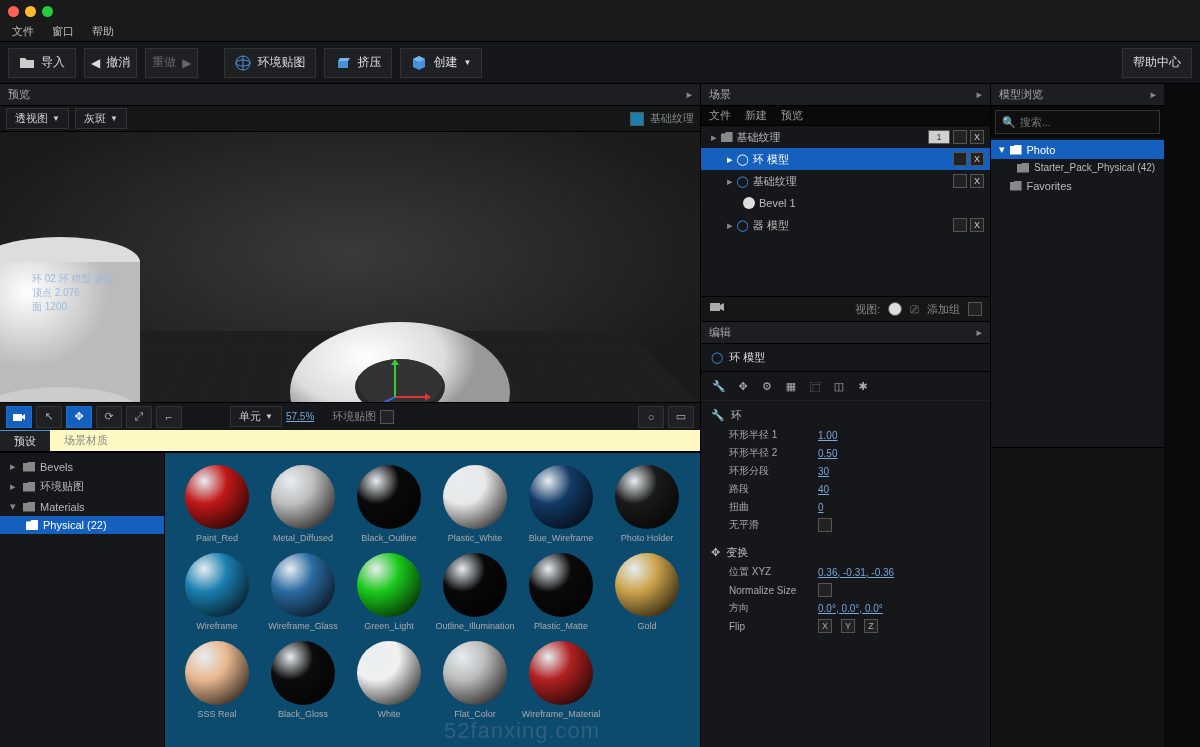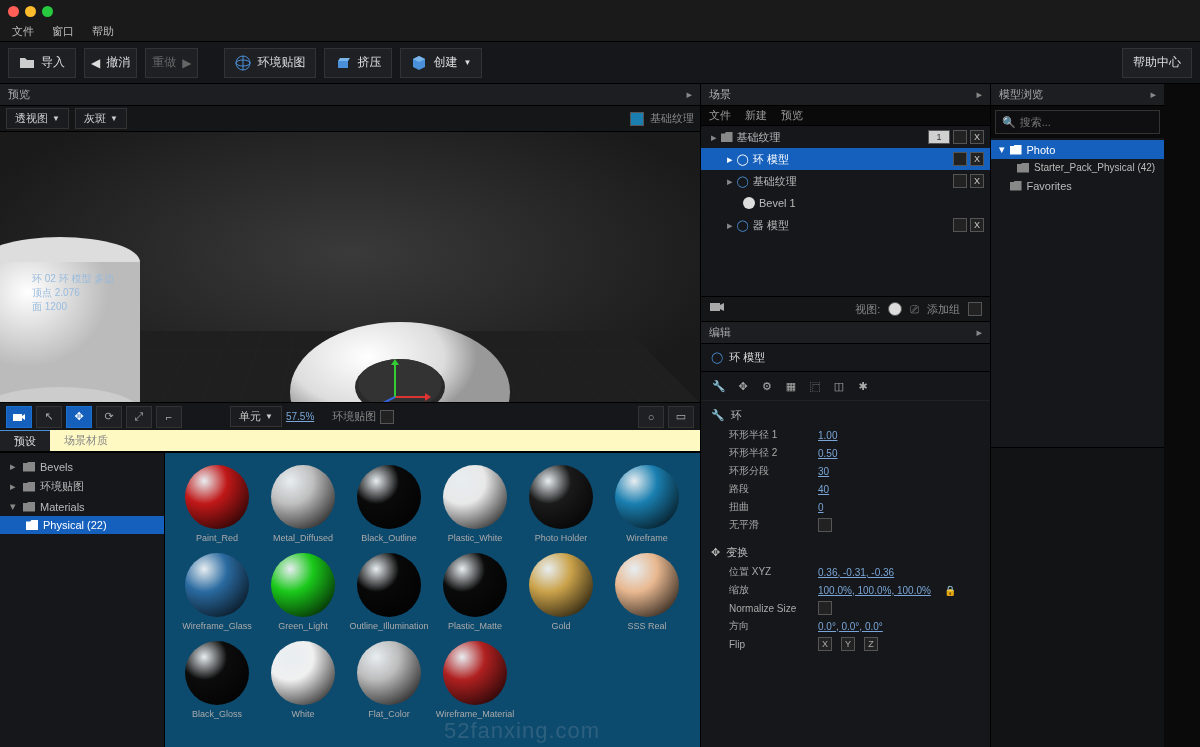--- a/index.html
+++ b/index.html
@@ -294,20 +294,24 @@
             </div>
             <div class="mat-cell">
               <div class="mat-sphere" style="background: radial-gradient(circle at 30% 25%, rgba(255, 255, 255, 0.9) 0%, rgb(10, 10, 10) 35%, rgb(0, 0, 0) 100%);"></div>
               <div class="mat-label">Black_Outline</div>
             </div>
             <div class="mat-cell">
               <div class="mat-sphere" style="background: radial-gradient(circle at 30% 25%, rgba(255, 255, 255, 0.9) 0%, rgb(232, 232, 232) 35%, rgb(0, 0, 0) 100%);"></div>
               <div class="mat-label">Plastic_White</div>
             </div>
             <div class="mat-cell">
+              <div class="mat-sphere" style="background: radial-gradient(circle at 30% 25%, rgba(255, 255, 255, 0.9) 0%, rgb(18, 58, 102) 35%, rgb(0, 0, 0) 100%);"></div>
+              <div class="mat-label">Blue_Wireframe</div>
+            </div>
+            <div class="mat-cell">
               <div class="mat-sphere" style="background: radial-gradient(circle at 30% 25%, rgba(255, 255, 255, 0.9) 0%, rgb(26, 26, 26) 35%, rgb(0, 0, 0) 100%);"></div>
               <div class="mat-label">Photo Holder</div>
             </div>
             <div class="mat-cell">
               <div class="mat-sphere" style="background: radial-gradient(circle at 30% 25%, rgba(255, 255, 255, 0.9) 0%, rgb(26, 127, 176) 35%, rgb(0, 0, 0) 100%);"></div>
               <div class="mat-label">Wireframe</div>
             </div>
             <div class="mat-cell">
               <div class="mat-sphere" style="background: radial-gradient(circle at 30% 25%, rgba(255, 255, 255, 0.9) 0%, rgb(42, 106, 160) 35%, rgb(0, 0, 0) 100%);"></div>
               <div class="mat-label">Wireframe_Glass</div>
@@ -479,25 +483,20 @@
       <div class="prop-section">
         <div class="prop-sec-hdr">
             <span>✥</span>
             <span>变换</span>
           </div>
         <div class="prop-row">
             <span class="pl">位置 XYZ</span>
             <span class="pv">0.36, -0.31, -0.36</span>
           </div>
         <div class="prop-row">
-            <span class="pl">缩放</span>
-            <span class="pv">100.0%, 100.0%, 100.0%</span>
-            <span class="lock">🔒</span>
-          </div>
-        <div class="prop-row">
             <span class="pl">Normalize Size</span>
             <span class="sq"></span>
           </div>
         <div class="prop-row">
             <span class="pl">方向</span>
             <span class="pv">0.0°, 0.0°, 0.0°</span>
           </div>
         <div class="prop-row">
             <span class="pl">Flip</span>
           <span class="sq">X</span>

